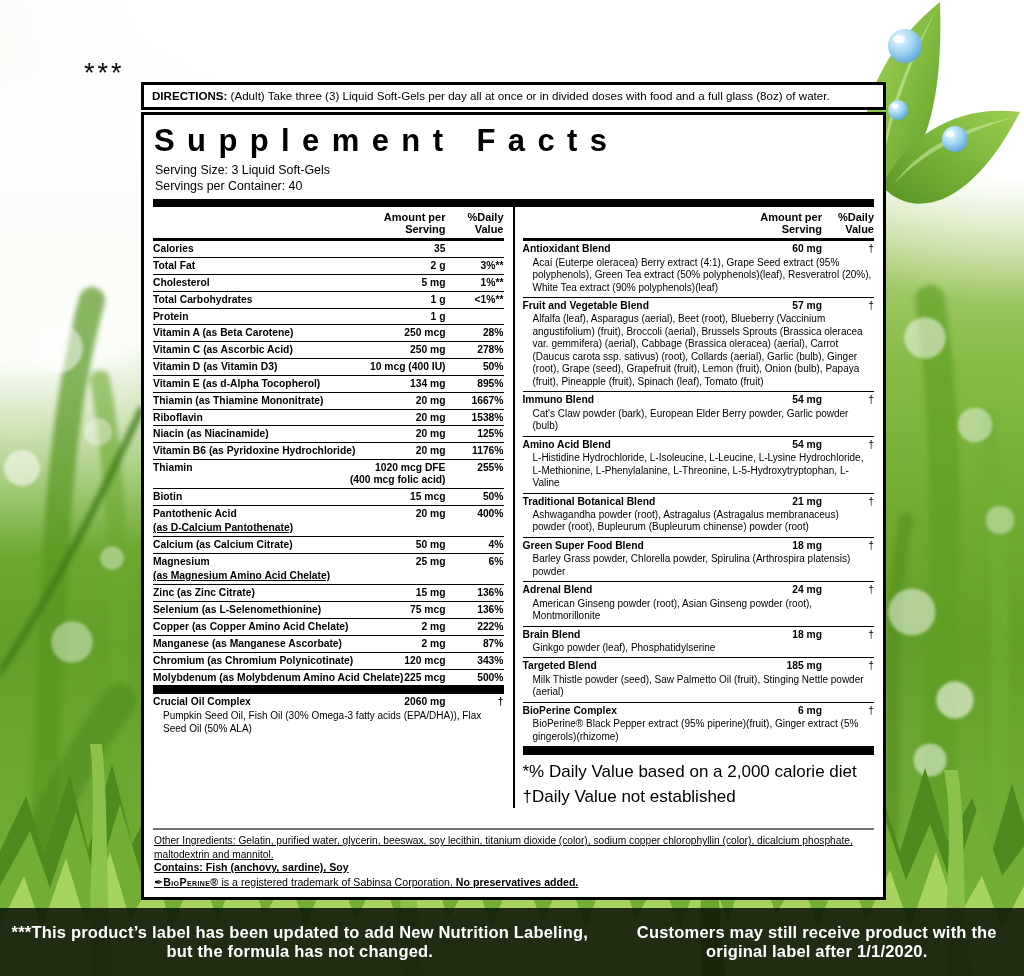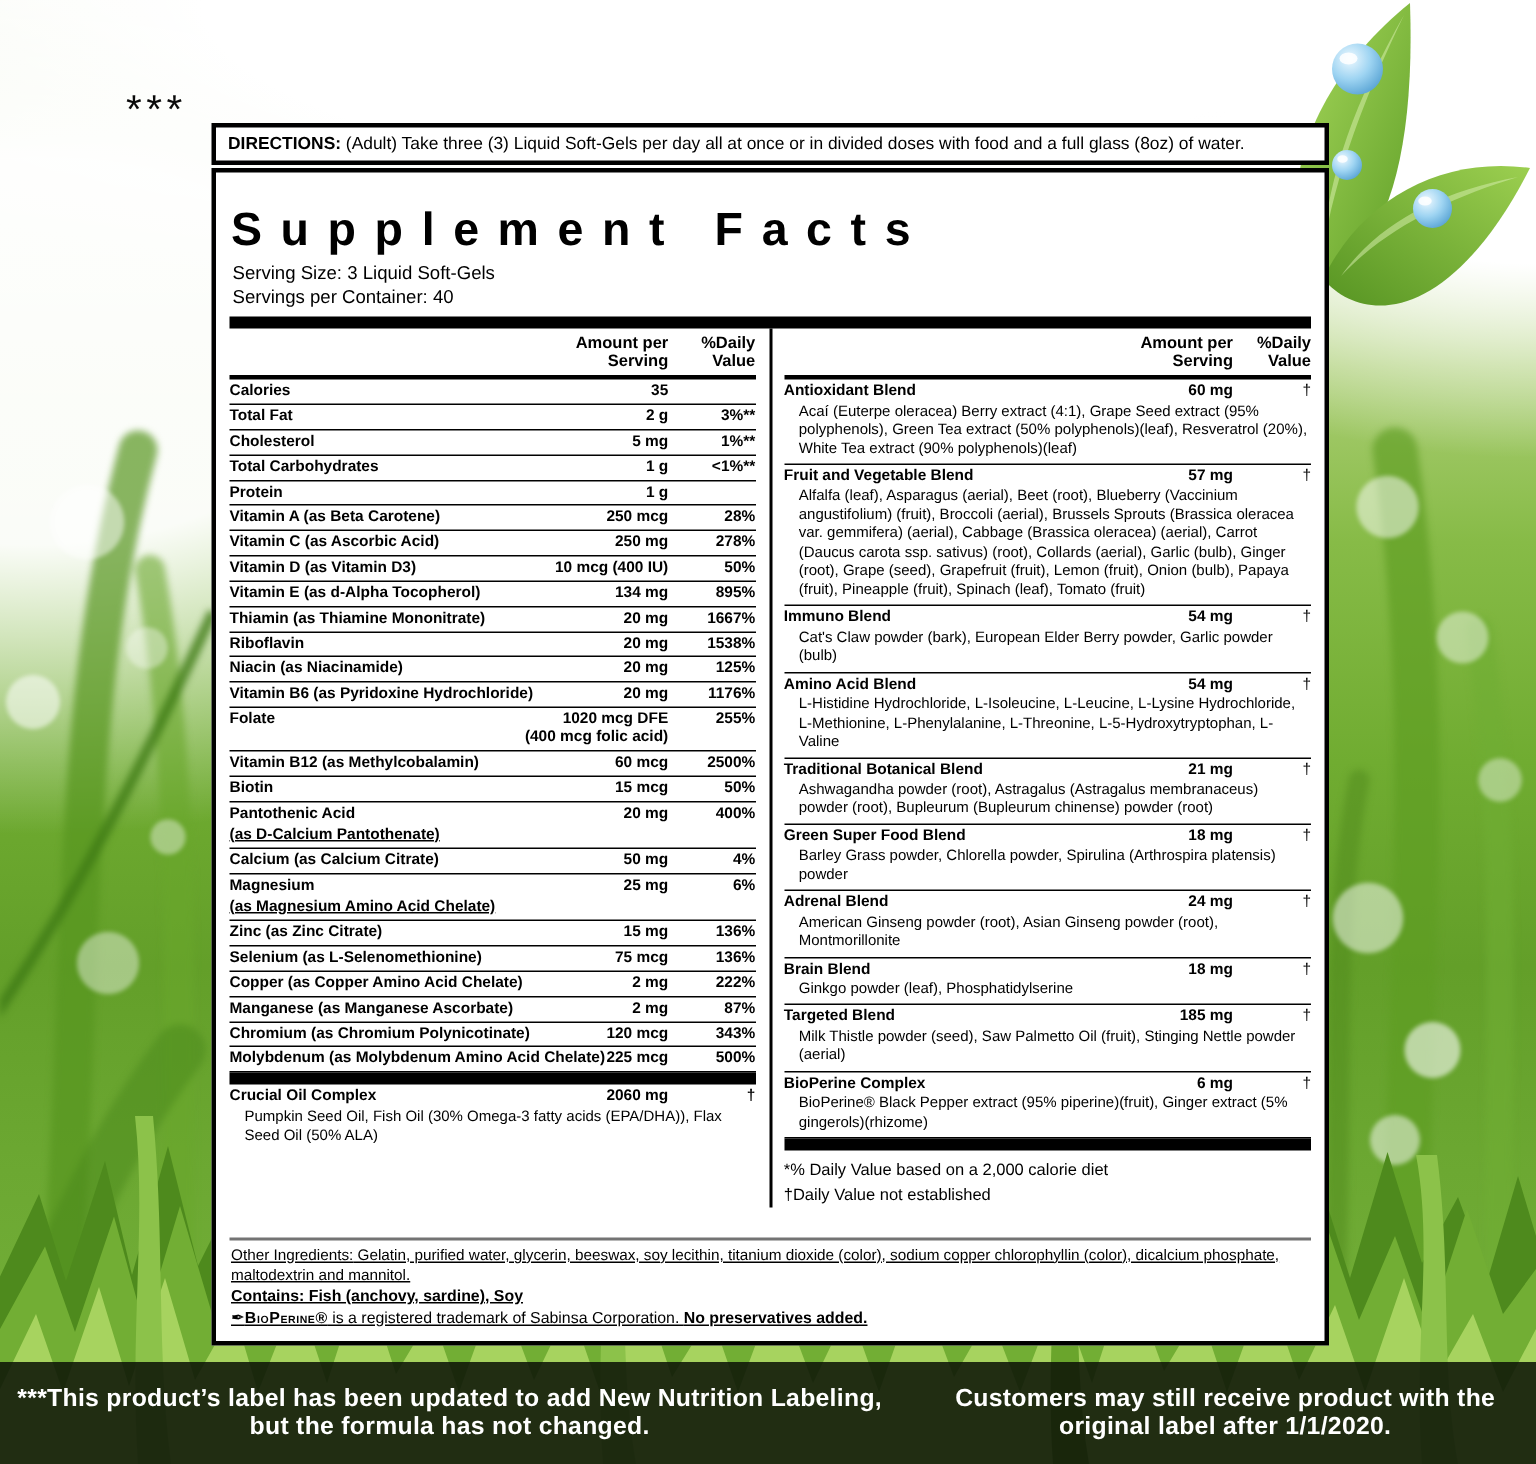--- a/index.html
+++ b/index.html
@@ -23,21 +23,21 @@
     radial-gradient(circle 34px at 912px 612px, rgba(255,255,255,.5) 0 68%, transparent 70%),
     radial-gradient(circle 27px at 955px 700px, rgba(255,255,255,.58) 0 68%, transparent 70%),
     radial-gradient(circle 21px at 1000px 520px, rgba(255,255,255,.4) 0 68%, transparent 70%),
     radial-gradient(circle 24px at 930px 760px, rgba(255,255,255,.5) 0 68%, transparent 70%);}
   .grass-front{position:absolute;left:0;bottom:0;width:1024px;height:250px;}
   .leaves{position:absolute;left:818px;top:0;width:204px;height:224px;}
   .top-marker{position:absolute;left:84px;top:58px;font-size:27px;letter-spacing:3px;color:#0a0a0a;}
   
   .label{position:absolute;left:141px;top:82px;width:745px;box-sizing:border-box;}
   .dir-box{border:3px solid #000;background:#fff;padding:3px 8px 4px;font-size:11.6px;line-height:1.3;margin-bottom:2px;}
-  .facts-box{border:3px solid #000;background:#fff;padding:20px 9px 5px;box-sizing:border-box;}
+  .facts-box{border:3px solid #000;background:#fff;padding:8px 9px 5px;box-sizing:border-box;}
   .b{font-weight:700;}
   .sf-title{font-size:31px;font-weight:700;letter-spacing:.40em;line-height:1.04;margin:2px 0 5px 1px;white-space:nowrap;}
   .serv{font-size:12.4px;line-height:1.3;margin-left:2px;}
   .thickbar{height:8px;background:#000;margin-top:4px;}
   .cols{display:flex;background:linear-gradient(#000,#000) no-repeat center top/2px 100%;}
   .col{width:50%;box-sizing:border-box;font-size:10.3px;line-height:1.2;}
   .colL{padding-right:10px;}
   .colR{padding-left:9px;}
   .g{display:grid;grid-template-columns:minmax(0,1fr) 112px 54px;column-gap:4px;align-items:start;}
   .colR .g{grid-template-columns:minmax(0,1fr) 86px 48px;}
@@ -51,21 +51,21 @@
   .amt{font-weight:700;}
   .amt2{display:block;font-weight:700;}
   .amt2:empty{display:none;}
   .dv{text-align:right;font-weight:700;}
   .rrow .dv{font-weight:400;}
   .nm2{font-weight:700;padding:0 0 2px;text-decoration:underline;}
   .nm2:empty{display:none;}
   .sub{font-size:10px;line-height:1.25;font-weight:400;padding:0 2px 3px 10px;}
   .thickbar2{height:8px;background:#000;}
   .oil{border-bottom:none;}
-  .fnote{font-size:11px;line-height:1.3;padding-top:3px;}
+  .fnote{font-size:17px;line-height:1.3;padding-top:3px;}
   .fnotes{padding-top:3px;}
   .bottom-notes{border-top:2px solid #737373;margin-top:20px;padding:4px 1px 2px;font-size:10.2px;line-height:1.32;text-decoration:underline;}
   .contains{font-weight:700;font-size:10.6px;}
   .tm{font-size:10.6px;}
   .smallcaps{font-variant:small-caps;letter-spacing:.4px;}
   .pen{font-size:11px;}
   
   .banner{position:absolute;left:0;right:0;bottom:0;height:68px;background:rgba(13,19,7,.87);
           color:#fff;display:flex;flex-direction:row;align-items:center;justify-content:flex-end;
           gap:10px;font-size:16.5px;font-weight:700;text-align:center;letter-spacing:.2px;}
@@ -232,30 +232,23 @@
               </div>
               <div class="lrow">
                 <div class="g">
                   <span class="nm">Vitamin B6 (as Pyridoxine Hydrochloride)</span>
                   <span class="amtc"><span class="amt">20 mg</span></span>
                   <span class="dv">1176%</span>
                 </div>
               </div>
               <div class="lrow">
                 <div class="g">
-                  <span class="nm">Folate</span>
+                  <span class="nm">Thiamin</span>
                   <span class="amtc"><span class="amt">1020 mcg DFE</span><span class="amt2">(400 mcg folic acid)</span></span>
                   <span class="dv">255%</span>
-                </div>
-              </div>
-              <div class="lrow">
-                <div class="g">
-                  <span class="nm">Vitamin B12 (as Methylcobalamin)</span>
-                  <span class="amtc"><span class="amt">60 mcg</span></span>
-                  <span class="dv">2500%</span>
                 </div>
               </div>
               <div class="lrow">
                 <div class="g">
                   <span class="nm">Biotin</span>
                   <span class="amtc"><span class="amt">15 mcg</span></span>
                   <span class="dv">50%</span>
                 </div>
               </div>
               <div class="lrow">

